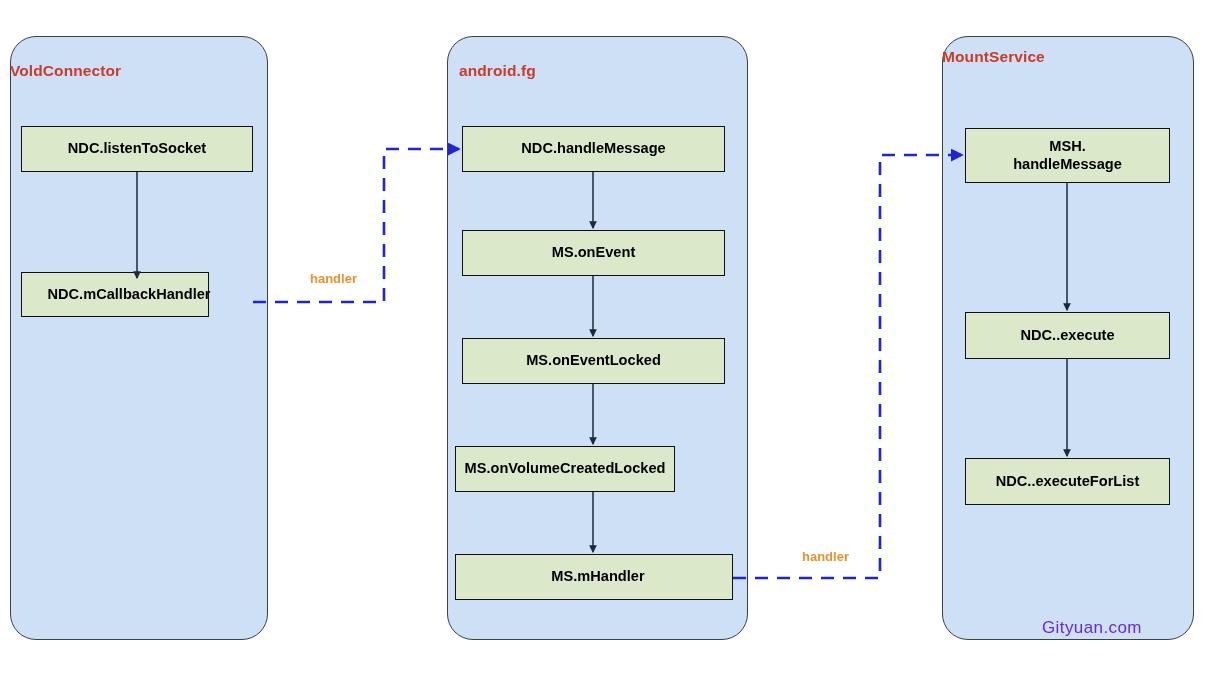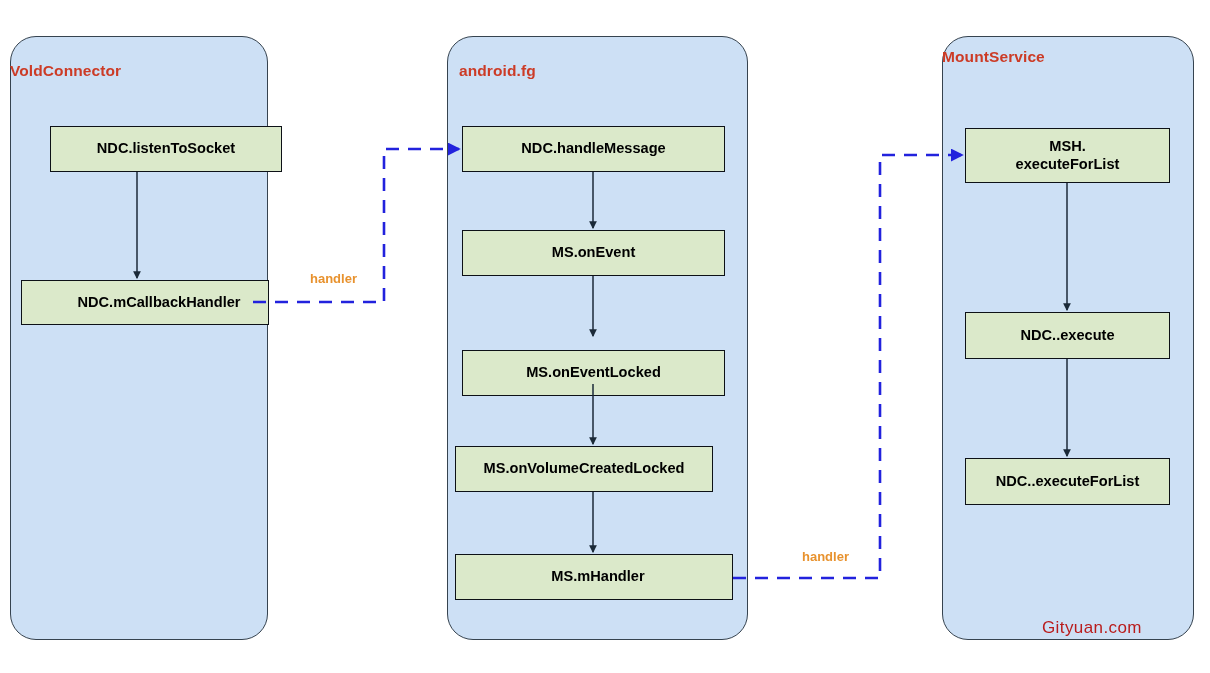--- a/index.html
+++ b/index.html
@@ -48,21 +48,21 @@
     text-align: center;
     color: #000000;
     font-weight: bold;
     font-size: 14.6px;
     line-height: 1.22;
     white-space: pre-line;
     padding: 2px 4px;
   }
   .watermark {
     position: absolute;
-    color: #b91c1c;
+    color: #6d28d9;
     font-size: 17px;
     font-weight: normal;
     letter-spacing: 0.4px;
   }
   .edge-label {
     position: absolute;
     color: #e8922e;
     font-weight: bold;
     font-size: 13px;
   }
@@ -75,42 +75,42 @@
   }
 </style>
 </head>
 <body>
 
 <div id="canvas">
 
   <div class="lane" style="left:10px; top:36px; width:258px; height:604px;"></div>
   <div class="lane-title" style="left:10px; top:62px; width:258px;">VoldConnector</div>
 
-  <div class="node" style="left:21px; top:126px; width:232px; height:46px;margin-left:29px;">NDC.listenToSocket</div>
+  <div class="node" style="left:21px; top:126px; width:232px; height:46px;">NDC.listenToSocket</div>
 
-  <div class="node" style="left:21px; top:280px; width:248px; height:45px;padding-left:32px;">NDC.mCallbackHandler</div>
+  <div class="node" style="left:21px; top:272px; width:188px; height:45px;padding-left:32px;">NDC.mCallbackHandler</div>
 
   <div class="lane" style="left:447px; top:36px; width:301px; height:604px;"></div>
   <div class="lane-title" style="left:459px; top:62px; width:301px;">android.fg</div>
 
   <div class="node" style="left:462px; top:230px; width:263px; height:46px;">MS.onEvent</div>
 
   <div class="node" style="left:462px; top:126px; width:263px; height:46px;">NDC.handleMessage</div>
 
-  <div class="node" style="left:462px; top:338px; width:263px; height:46px;margin-top:12px;">MS.onEventLocked</div>
+  <div class="node" style="left:462px; top:338px; width:263px; height:46px;">MS.onEventLocked</div>
 
-  <div class="node" style="left:455px; top:446px; width:258px; height:46px;">MS.onVolumeCreatedLocked</div>
+  <div class="node" style="left:455px; top:446px; width:220px; height:46px;">MS.onVolumeCreatedLocked</div>
 
   <div class="node" style="left:455px; top:554px; width:278px; height:46px;padding-left:12px;">MS.mHandler</div>
 
   <div class="lane" style="left:942px; top:36px; width:252px; height:604px;"></div>
   <div class="lane-title" style="left:942px; top:48px; width:252px;">MountService</div>
 
   <div class="node" style="left:965px; top:128px; width:205px; height:55px;">MSH.
-executeForList</div>
+handleMessage</div>
 
   <div class="node" style="left:965px; top:458px; width:205px; height:47px;">NDC..executeForList</div>
 
   <div class="node" style="left:965px; top:312px; width:205px; height:47px;">NDC..execute</div>
 
   <div class="watermark" style="left:1042px; top:618px;">Gityuan.com</div>
 
   <div class="edge-label" style="left:310px; top:271px;">handler</div>
 
   <div class="edge-label" style="left:802px; top:549px;">handler</div>

